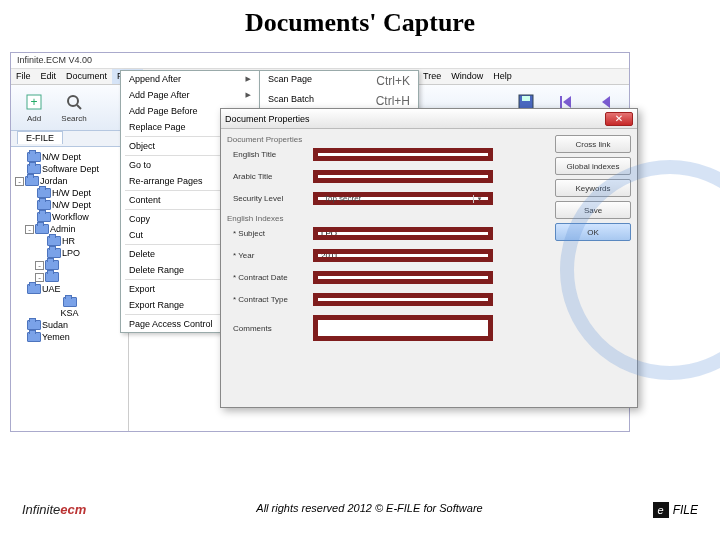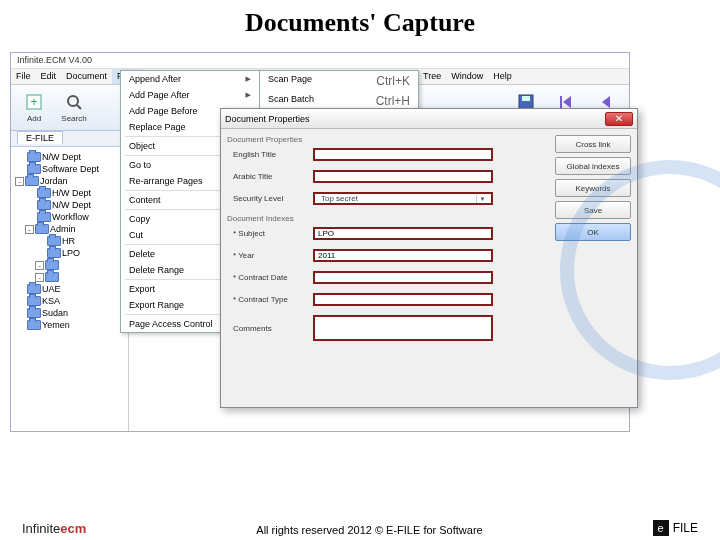--- a/index.html
+++ b/index.html
@@ -27,29 +27,29 @@
   .submenu .mi { padding: 3px 8px; display: flex; justify-content: space-between; }
   .submenu .sc { color: #666; font-size: 12px; }
   .dialog { position: absolute; left: 220px; top: 108px; width: 418px; height: 300px; background: #f0f0f0; border: 1px solid #888; box-shadow: 3px 3px 8px rgba(0,0,0,0.3); }
   .dlg-tb { height: 20px; background: linear-gradient(#fff,#e6e6e6); border-bottom: 1px solid #bbb; display: flex; align-items: center; justify-content: space-between; padding: 0 4px; font-size: 9px; }
   .closebtn { width: 28px; height: 14px; background: linear-gradient(#e57373,#c62828); border: 1px solid #a02020; border-radius: 2px; color: #fff; display: flex; align-items: center; justify-content: center; font-size: 10px; }
   .dlg-body { display: flex; padding: 6px; gap: 6px; height: calc(100% - 20px); }
   .dlg-left { flex: 1; font-size: 8px; color: #444; }
   .grp-lbl { font-size: 8px; color: #666; margin-bottom: 4px; }
   .field-row { display: flex; align-items: center; gap: 4px; margin: 3px 0 9px 6px; }
   .field-row label { width: 76px; font-size: 8px; color: #333; }
-  .field-row input, .field-row .sel { height: 13px; border: 2px solid #7f1d1d; background: #fff; font-size: 8px; padding: 0 3px; }
+  .field-row input, .field-row .sel { height: 13px; border: 5px solid #7f1d1d; background: #fff; font-size: 8px; padding: 0 3px; }
   .field-row input { width: 180px; }
   .sel { width: 180px; display: flex; justify-content: flex-end; align-items: center; }
   .sel .dd { width: 12px; text-align: center; color: #555; font-size: 7px; border-left: 1px solid #ccc; }
   .idx-lbl { font-size: 8px; color: #666; margin: 8px 0 4px 0; }
   .dlg-right { width: 76px; display: flex; flex-direction: column; gap: 4px; }
   .dbtn { height: 18px; background: linear-gradient(#fdfdfd,#e8e8e8); border: 1px solid #999; border-radius: 2px; font-size: 8px; display: flex; align-items: center; justify-content: center; color: #333; }
   .dbtn.primary { background: linear-gradient(#d0e4ff,#a8c8f0); border-color: #5a88c0; }
-  .footer { position: absolute; bottom: 4px; left: 0; width: 100%; display: flex; align-items: flex-end; justify-content: space-between; padding: 0 22px; font-size: 11px; }
+  .footer { position: absolute; bottom: 22px; left: 0; width: 100%; display: flex; align-items: flex-start; justify-content: space-between; padding: 0 22px; font-size: 11px; font-style: italic; }
   .logo-l { font-family: Arial; font-size: 13px; color: #222; }
   .logo-l b { color: #b33; }
   .logo-r { display: flex; align-items: center; gap: 4px; font-size: 12px; }
   .logo-r .sq { width: 16px; height: 16px; background: #111; color: #fff; display: flex; align-items: center; justify-content: center; font-size: 11px; }
   .deco { position:absolute; right:-60px; top:160px; width:220px; height:220px; border-radius:50%; border:14px solid #5a8fd6; opacity:.25; pointer-events:none; }
 </style>
 </head>
 <body>
 
 <div class="slide-title">Documents' Capture</div>
@@ -177,21 +177,21 @@
         <div class="tree-node" style="padding-left: 22px;">
           <span class="exp">-</span>
           <span class="fld"></span>
           <span></span>
         </div>
         <div class="tree-node" style="padding-left: 2px;">
           <span style="width:11px"></span>
           <span class="fld"></span>
           <span>UAE</span>
         </div>
-        <div class="tree-node" style="padding-left: 2px;">
+        <div class="tree-node" style="padding-left: 2px; flex-direction: column;">
           <span style="width:11px"></span>
           <span class="fld"></span>
           <span>KSA</span>
         </div>
         <div class="tree-node" style="padding-left: 2px;">
           <span style="width:11px"></span>
           <span class="fld"></span>
           <span>Sudan</span>
         </div>
         <div class="tree-node" style="padding-left: 2px;">
@@ -301,21 +301,21 @@
           <label>Arabic Title</label>
           <input style="">
         </div>
       <div class="field-row">
           <label>Security Level</label>
         <div class="sel">
             <span style="flex:1;padding-left:3px">Top secret</span>
             <span class="dd">▾</span>
           </div>
       </div>
-      <div class="idx-lbl">Document Indexes</div>
+      <div class="idx-lbl">English Indexes</div>
       <div class="field-row">
           <label>* Subject</label>
           <input value="LPO" style="">
         </div>
       <div class="field-row">
           <label>* Year</label>
           <input value="2011" style="">
         </div>
       <div class="field-row">
           <label>* Contract Date</label>

